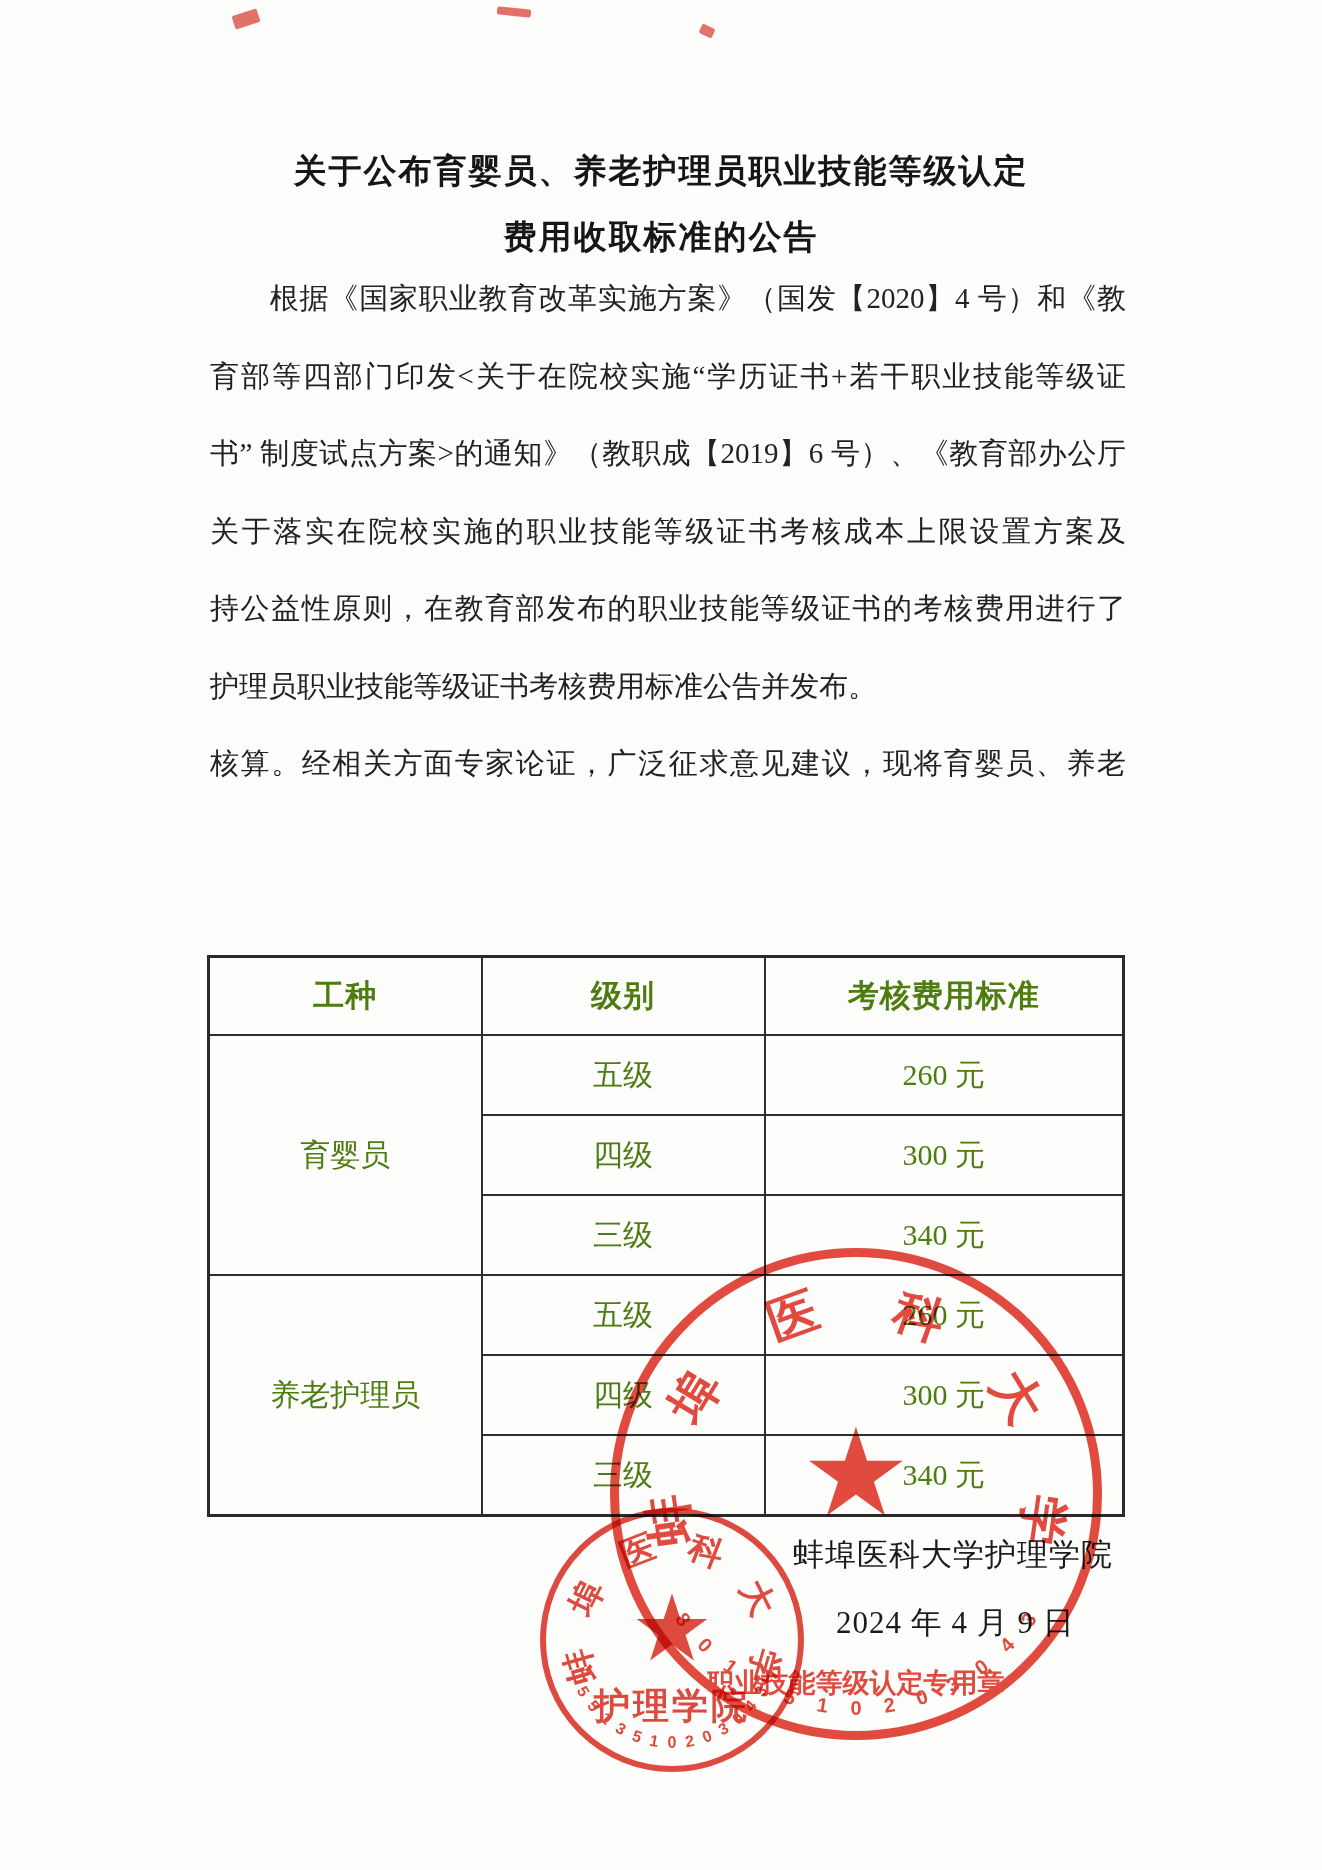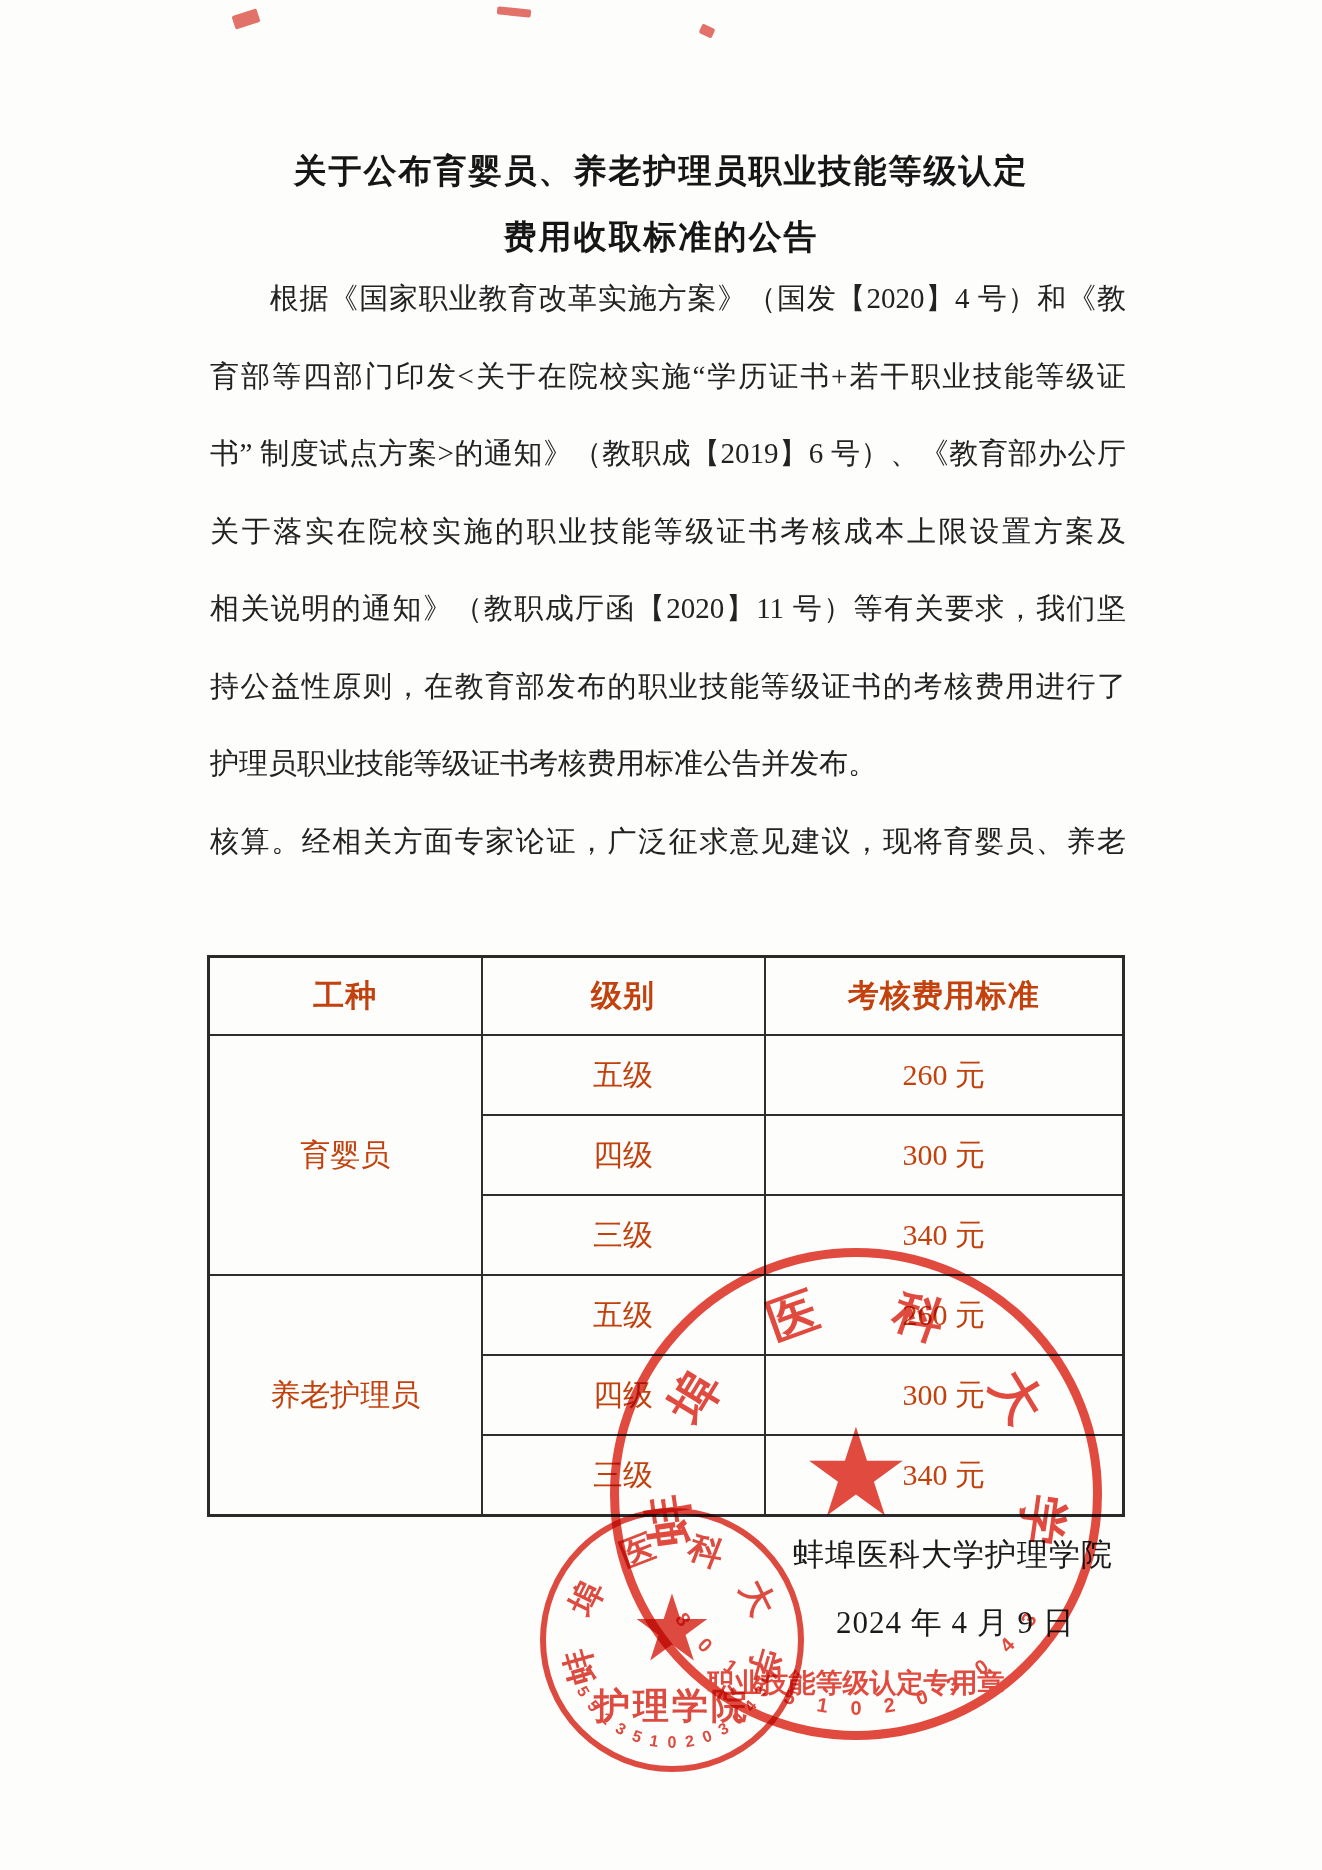--- a/index.html
+++ b/index.html
@@ -28,21 +28,21 @@
   }
   .line{
     font-size:29px;line-height:77.5px;height:77.5px;
     white-space:nowrap;color:#222;
   }
   .line.j{text-align:justify;text-align-last:justify;white-space:normal;overflow:hidden;}
   
   .fee-table{
     position:absolute;left:207px;top:955px;width:915px;
     border-collapse:collapse;table-layout:fixed;
-    font-size:30px;color:#c2410c;
+    font-size:30px;color:#4d7c0f;
   }
   .fee-table th,.fee-table td{
     border:2px solid #2e2e2e;text-align:center;vertical-align:middle;
     font-weight:normal;padding:0;
   }
   .fee-table{border:3px solid #2a2a2a;}
   .fee-table .hrow th{height:76px;font-weight:700;font-size:31px;letter-spacing:1px;}
   .fee-table .drow td{height:78px;}
   
   .sig-org{
@@ -100,21 +100,20 @@
   <div class="title-block">
     <div class="title-line">关于公布育婴员、养老护理员职业技能等级认定</div>
     <div class="title-line">费用收取标准的公告</div>
   </div>
 
   <div class="body-block">
     <div class="line j">　　根据《国家职业教育改革实施方案》（国发【2020】4 号）和《教</div>
     <div class="line j">育部等四部门印发&lt;关于在院校实施“学历证书+若干职业技能等级证</div>
     <div class="line j">书” 制度试点方案&gt;的通知》（教职成【2019】6 号）、《教育部办公厅</div>
     <div class="line j">关于落实在院校实施的职业技能等级证书考核成本上限设置方案及</div>
-    <div class="line j">相关说明的通知》（教职成厅函【2020】11 号）等有关要求，我们坚</div>
     <div class="line j">持公益性原则，在教育部发布的职业技能等级证书的考核费用进行了</div>
     <div class="line">护理员职业技能等级证书考核费用标准公告并发布。</div>
     <div class="line j">核算。经相关方面专家论证，广泛征求意见建议，现将育婴员、养老</div>
   </div>
 
   <table class="fee-table">
     <colgroup>
         <col style="width:273px">
         <col style="width:283px">
         <col style="width:359px">

